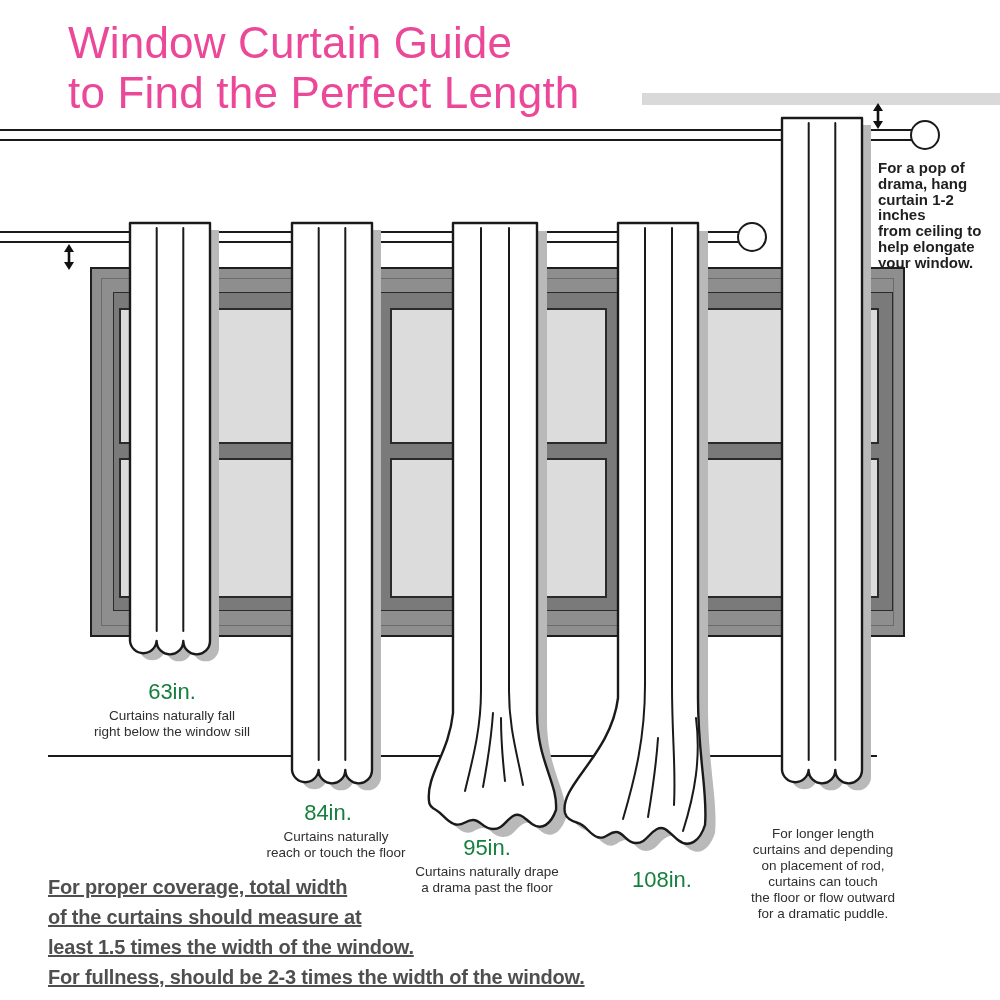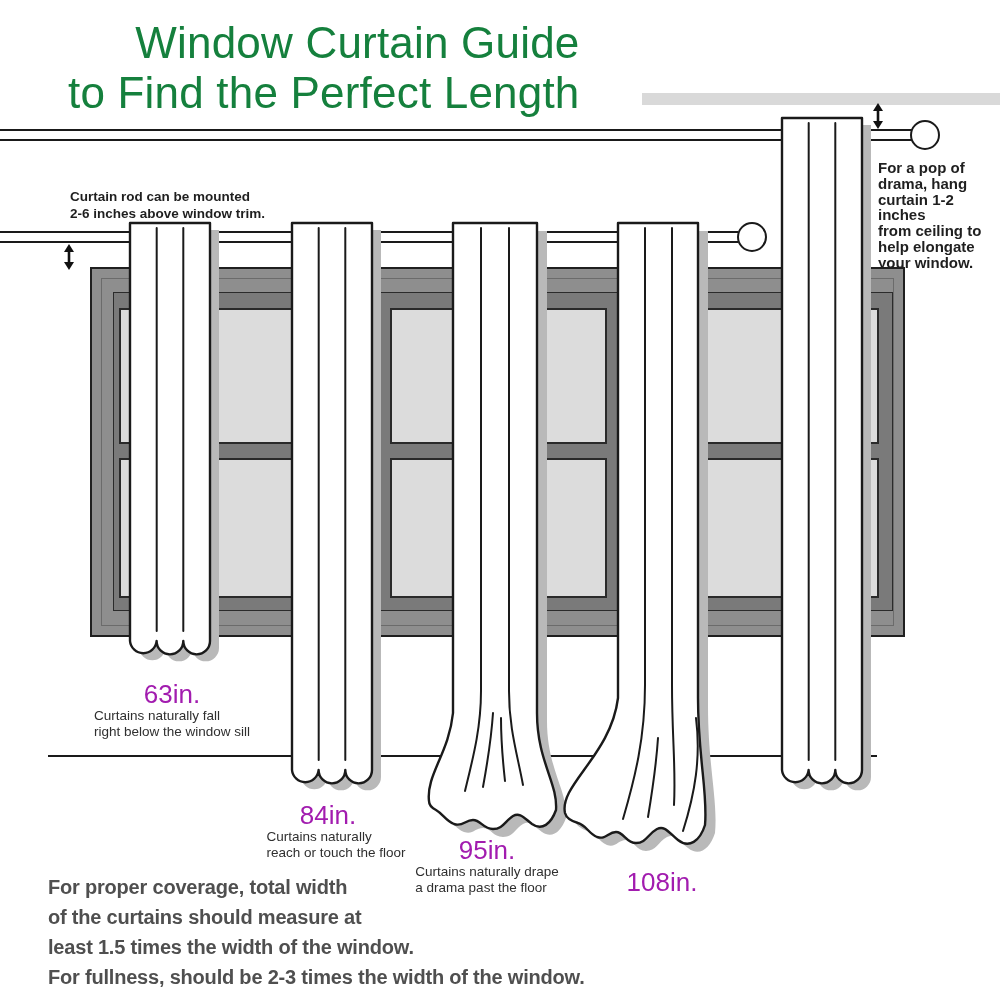--- a/index.html
+++ b/index.html
@@ -2,27 +2,27 @@
 <html><head>
 <meta charset="utf-8">
 <style>
   html,body{margin:0;padding:0;background:#fff;}
   .stage{position:relative;width:1000px;height:1000px;background:#fff;overflow:hidden;
          font-family:"Liberation Sans","DejaVu Sans",sans-serif;color:#1b1b1b;}
   .abs{position:absolute;}
   .pre{white-space:pre-line;}
 
   
-  .title{left:68px;top:18px;font-size:44px;line-height:50px;color:#15803d;letter-spacing:.2px;text-align:right;}
+  .title{left:68px;top:18px;font-size:44px;line-height:50px;color:#ec4899;letter-spacing:.2px;}
   .intro{left:70px;top:150px;font-size:13px;line-height:17.5px;color:#3c3c3c;}
   .rod-note{left:70px;top:188px;font-size:13.5px;line-height:17px;font-weight:bold;color:#1f1f1f;}
   .ceiling-note{left:878px;top:160px;font-size:15px;line-height:15.8px;font-weight:bold;color:#1f1f1f;}
-  .len-label{font-size:26px;color:#a21caf;transform:translateX(-50%);white-space:nowrap;}
-  .len-desc{font-size:13.5px;line-height:16px;color:#2f2f2f;transform:translateX(-50%);white-space:pre-line;}
-  .footer{left:48px;top:872px;font-size:20px;line-height:30px;font-weight:bold;color:#4f4f4f;letter-spacing:-.2px;}
+  .len-label{font-size:22px;color:#15803d;transform:translateX(-50%);white-space:nowrap;}
+  .len-desc{font-size:13.5px;line-height:16px;color:#2f2f2f;text-align:center;transform:translateX(-50%);white-space:pre-line;}
+  .footer{left:48px;top:872px;font-size:20px;line-height:30px;font-weight:bold;color:#4f4f4f;letter-spacing:-.2px;text-decoration:underline;}
 
   
   .ceiling-bar{left:642px;top:93px;width:358px;height:12px;background:#d9d9d9;}
   .floor-line{left:48px;top:755px;width:829px;height:2.2px;background:#1a1a1a;}
 
   .rod{height:12px;background:#fff;border-top:2.2px solid #1a1a1a;border-bottom:2.2px solid #1a1a1a;box-sizing:border-box;}
   .rod.upper{left:0;top:129px;width:912px;}
   .rod.lower{left:0;top:231px;width:738px;}
   .finial{width:30px;height:30px;border:2.6px solid #1a1a1a;border-radius:50%;background:#fff;box-sizing:border-box;}
   .finial.upper{left:910px;top:120px;}
@@ -41,22 +41,20 @@
 </style>
 </head>
 <body>
 
 <div class="stage">
 
   <div class="abs ceiling-bar"></div>
 
   <div class="abs title pre">Window Curtain Guide
 to Find the Perfect Length</div>
-  <div class="abs rod-note pre">Curtain rod can be mounted
-2-6 inches above window trim.</div>
   <div class="abs ceiling-note pre">For a pop of
 drama, hang
 curtain 1-2 inches
 from ceiling to
 help elongate
 your window.</div>
 
   <div class="abs win-outer">
     <div class="win-groove"></div>
     <div class="win-inner">
@@ -126,19 +124,25 @@
   <div class="abs len-label" style="left:328px;top:800px">84in.</div>
   <div class="abs len-desc" style="left:336px;top:829px">Curtains naturally
 reach or touch the floor</div>
 
   <div class="abs len-label" style="left:487px;top:835px">95in.</div>
   <div class="abs len-desc" style="left:487px;top:864px">Curtains naturally drape
 a drama past the floor</div>
 
   <div class="abs len-label" style="left:662px;top:867px">108in.</div>
 
+  <div class="abs len-desc" style="left:823px;top:826px">For longer length
+curtains and depending
+on placement of rod,
+curtains can touch
+the floor or flow outward
+for a dramatic puddle.</div>
 
   <div class="abs footer pre">For proper coverage, total width
 of the curtains should measure at
 least 1.5 times the width of the window.
 For fullness, should be 2-3 times the width of the window.</div>
 
 </div>
 
 </body></html>

